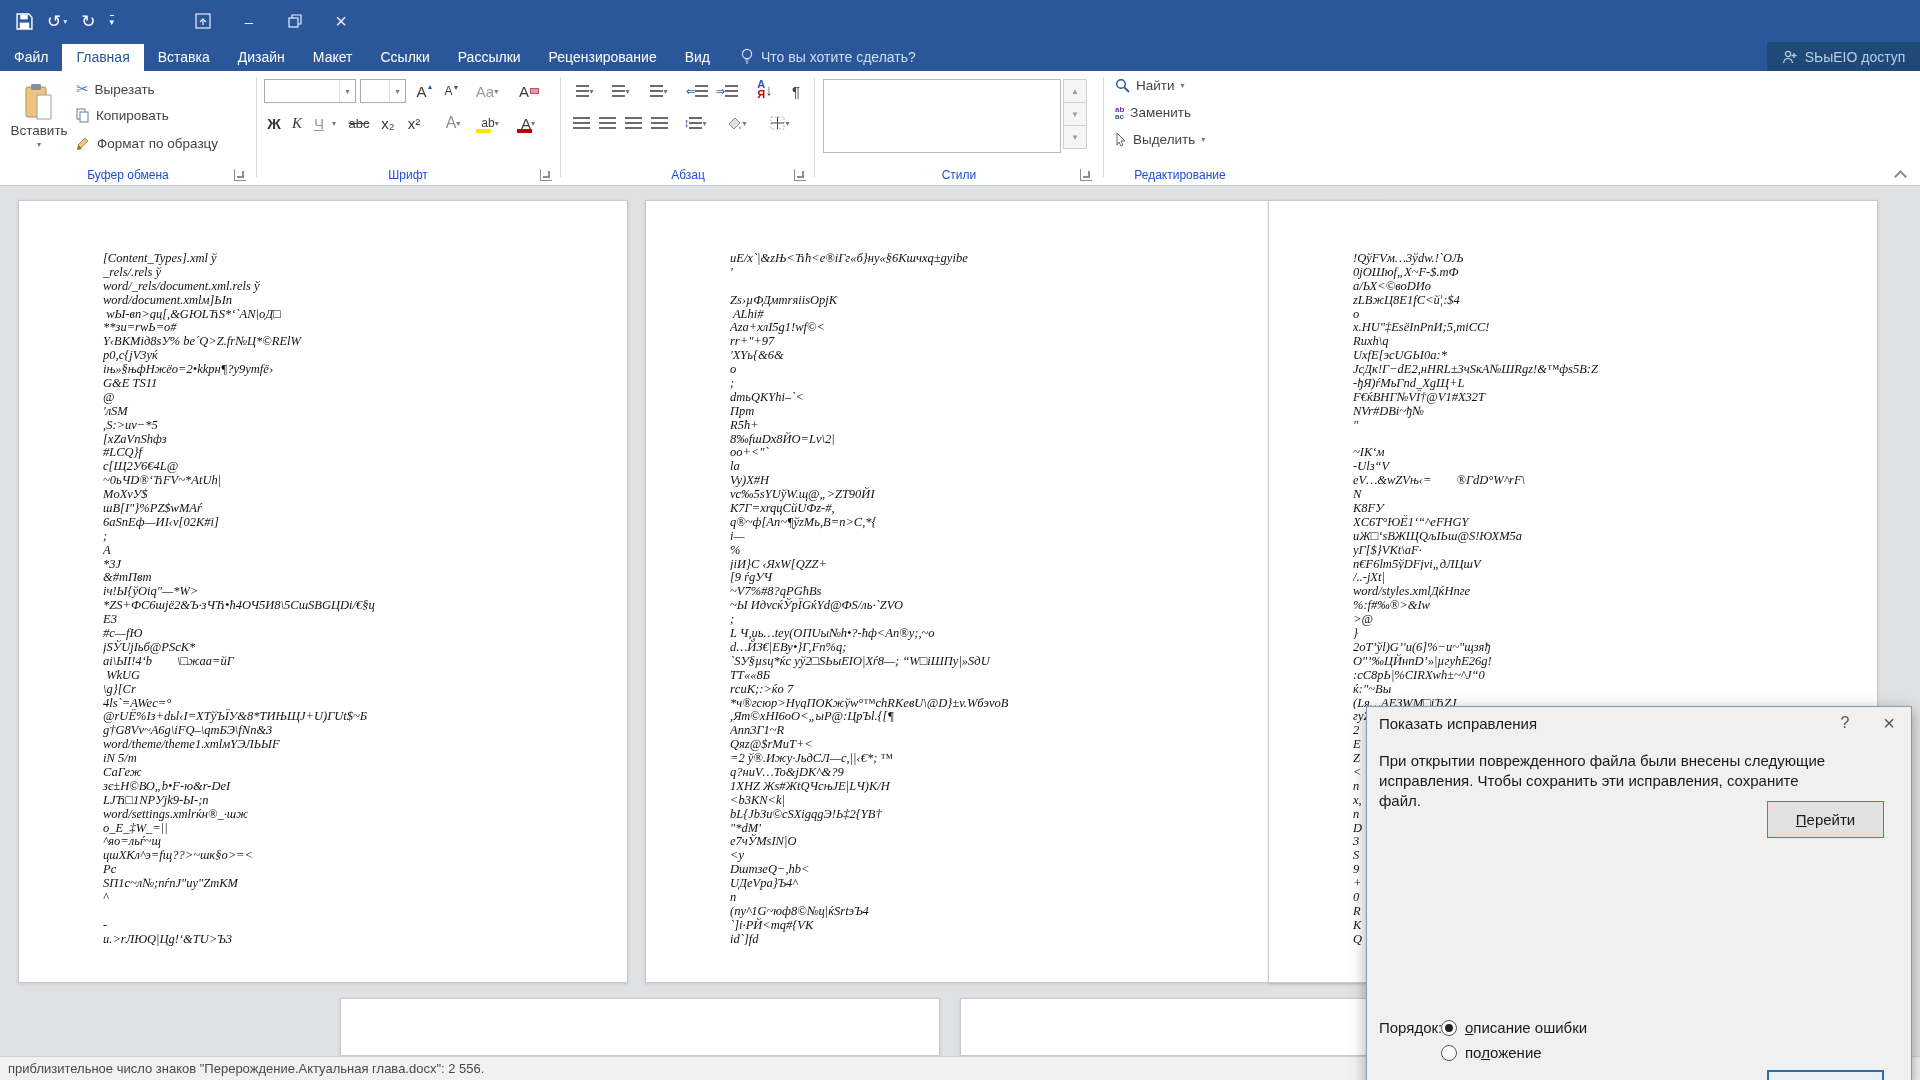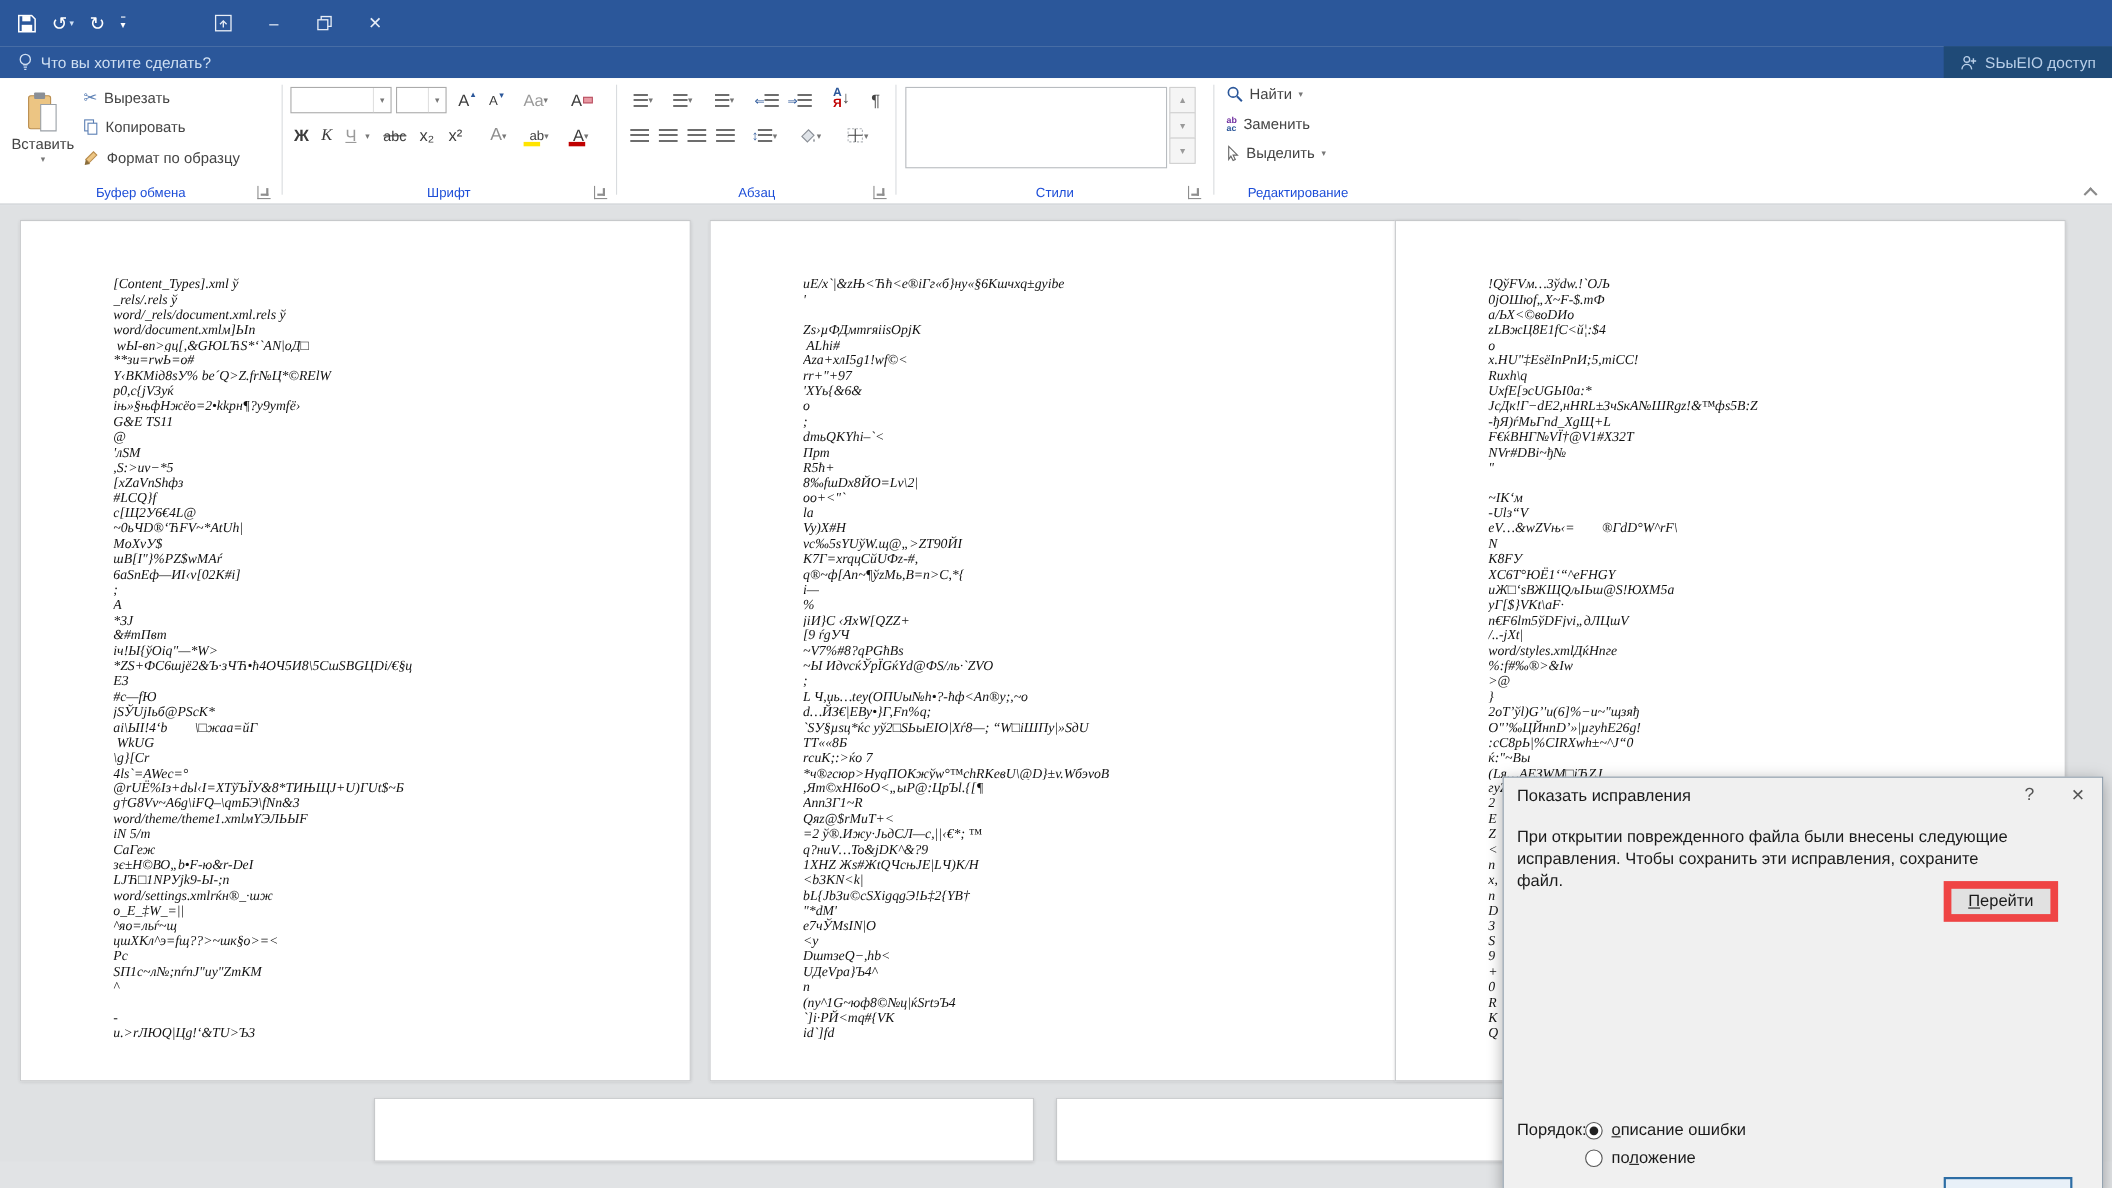--- a/index.html
+++ b/index.html
@@ -87,22 +87,22 @@
   #dlg-title { font-size:15px; color:#1a1a1a; padding-left:12px; flex:1; }
   .dlg-sysbtn { width:44px; height:32px; display:flex; align-items:center; justify-content:center;
     color:#555; font-size:16px; }
   #dlg-message { position:absolute; left:12px; top:44px; width:460px; font-size:15px; color:#1a1a1a;
     line-height:20px; }
   #dlg-list { position:absolute; left:8px; top:94px; width:392px; height:196px; background:#fff;
     border:1px solid #8a8a8a; }
   .dlg-list-item { height:21px; background:#0078d7; color:#fff; font-size:13.5px; display:flex;
     align-items:center; padding-left:5px; }
   .list-chev { position:absolute; right:4px; color:#b9b9b9; font-size:10px; }
-  #goto-btn { position:absolute; left:400px; top:94px; width:104px; height:37px; background:#e1e1e1;
-    border:7px solid #ef4444; font-size:15px; color:#1a1a1a; display:flex; align-items:center;
+  #goto-btn { position:absolute; left:400px; top:94px; width:117px; height:37px; background:#e1e1e1;
+    border:1px solid #ef4444; font-size:15px; color:#1a1a1a; display:flex; align-items:center;
     justify-content:center; }
   #order-row { position:absolute; left:12px; top:312px; font-size:15px; color:#1a1a1a; }
   .radio-line { display:flex; align-items:center; margin-bottom:8px; }
   .radio { width:16px; height:16px; border:1px solid #555; border-radius:50%; background:#fff;
     margin-right:8px; position:relative; }
   .radio.checked:after { content:""; position:absolute; left:3px; top:3px; width:8px; height:8px;
     border-radius:50%; background:#222; }
   .u { text-decoration:underline; }
   #dlg-default-btn { position:absolute; left:400px; top:363px; width:117px; height:30px;
     background:#e8f0f8; border:2px solid #2d6da4; }
@@ -145,20 +145,32 @@
         <svg width="14" height="14" viewBox="0 0 14 14">
             <rect x="1" y="4" width="9" height="9" fill="none" stroke="#e8eef7" stroke-width="1.2"></rect>
             <path d="M4 4V1h9v9h-3" fill="none" stroke="#e8eef7" stroke-width="1.2"></path>
           </svg>
       </span>
       <span class="winbtn" style="font-size:20px;">×</span>
     </div>
   </div>
 
   <div id="tabrow">
+    <div id="tabbar" style="display:flex; align-items:flex-end;">
+
+    <div class="tab">Файл</div>
+        <div class="tab active">Главная</div>
+        <div class="tab">Вставка</div>
+        <div class="tab">Дизайн</div>
+        <div class="tab">Макет</div>
+        <div class="tab">Ссылки</div>
+        <div class="tab">Рассылки</div>
+        <div class="tab">Рецензирование</div>
+        <div class="tab">Вид</div>
+      </div>
     <div id="tellme">
       <svg width="14" height="17" viewBox="0 0 14 17">
           <circle cx="7" cy="6" r="4.6" fill="none" stroke="#cfdff2" stroke-width="1.2"></circle>
           <path d="M5 11h4M5.5 13h3M6 15h2" stroke="#cfdff2" stroke-width="1.2"></path>
         </svg>
       <span>Что вы хотите сделать?</span>
     </div>
     <div id="share-box">
       <svg width="16" height="14" viewBox="0 0 16 14">
           <circle cx="6" cy="4" r="2.6" fill="none" stroke="#b9cfe8" stroke-width="1.2"></circle>
@@ -561,14 +573,17 @@
       </div>
       <div class="radio-line">
         <span style="width:62px;"></span>
         <span class="radio"></span>
         <span><span>по</span><span class="u">л</span><span>ожение</span></span>
       </div>
     </div>
     <div id="dlg-default-btn"></div>
   </div>
 
+  <div id="statusbar">
+    <span>приблизительное число знаков "Перерождение.Актуальная глава.docx": 2 556.</span>
+  </div>
 
 </div>
 
 </body></html>

